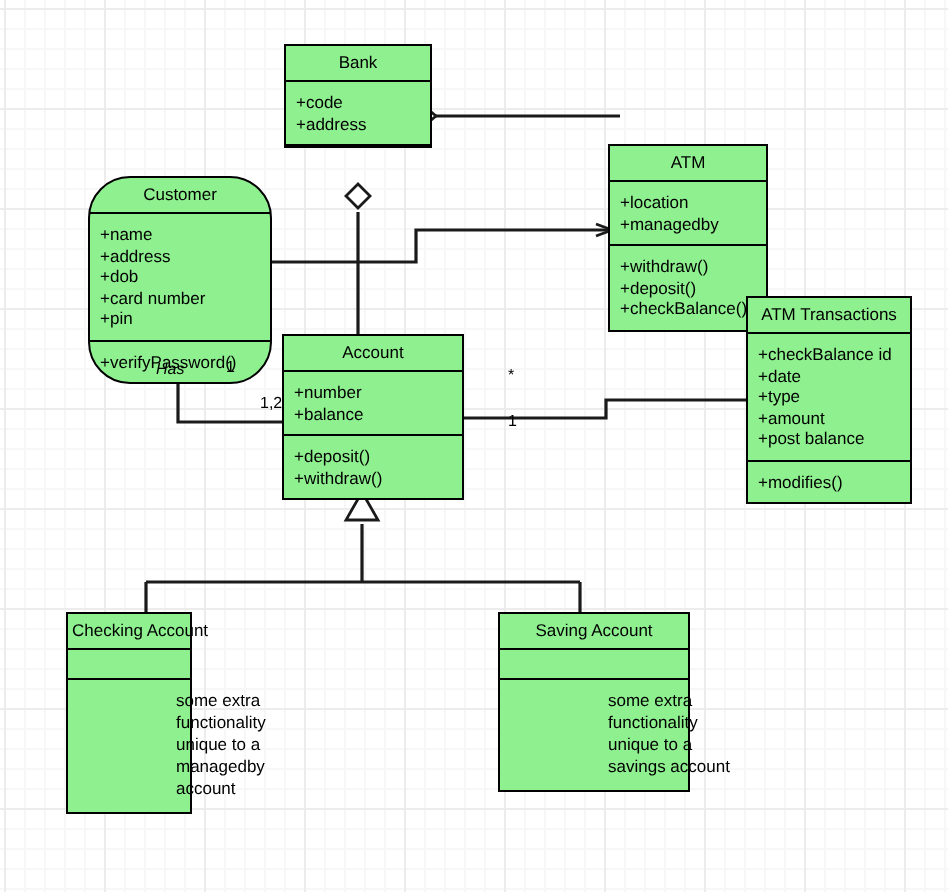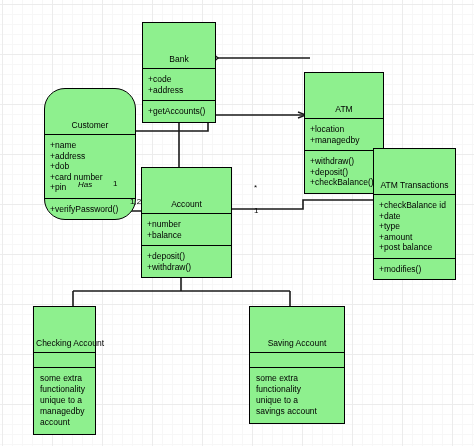--- a/index.html
+++ b/index.html
@@ -37,41 +37,41 @@
     z-index: 5;
   }
   .cls-title {
     text-align: center;
     font-size: 8.5px;
     color: #000000;
     padding: 3px 2px 4px 2px;
     border-bottom: 1.5px solid #000000;
     line-height: 10px;
     white-space: nowrap;
-    margin-top: 28px;
   }
   .cls-attrs {
     border-bottom: 1.5px solid #000000;
     padding: 5px 0 5px 5px;
   }
   .cls-ops {
     padding: 5px 0 5px 5px;
   }
   .cls-attrs.empty {
     padding: 0;
     height: 14px;
   }
   .member {
     font-size: 8.5px;
     line-height: 10.5px;
     color: #000000;
     white-space: nowrap;
   }
   .note-body {
     padding: 5px 6px 6px 6px;
+    margin-left: 48px;
   }
   .note-line {
     font-size: 8.5px;
     line-height: 11px;
     color: #000000;
     white-space: nowrap;
   }
   .edge-label {
     position: absolute;
     font-size: 8px;
@@ -126,23 +126,20 @@
       <line x1="290" y1="291" x2="290" y2="307" stroke="#1a1a1a" stroke-width="1.6"></line>
       <polygon points="181,246 189,260 173,260" fill="#ffffff" stroke="#1a1a1a" stroke-width="1.4"></polygon>
     </g>
   </svg>
 
   <div class="umlclass" style="left:142px; top:22px; width:74px;">
     <div class="cls-title">Bank</div>
     <div class="cls-attrs">
       <div class="member">+code</div>
       <div class="member">+address</div>
-    </div>
-    <div class="cls-ops">
-      <div class="member">+getAccounts()</div>
     </div>
   </div>
 
   <div class="umlclass" style="left:44px; top:88px; width:92px;border-radius:21px;">
     <div class="cls-title">Customer</div>
     <div class="cls-attrs">
       <div class="member">+name</div>
       <div class="member">+address</div>
       <div class="member">+dob</div>
       <div class="member">+card number</div>

